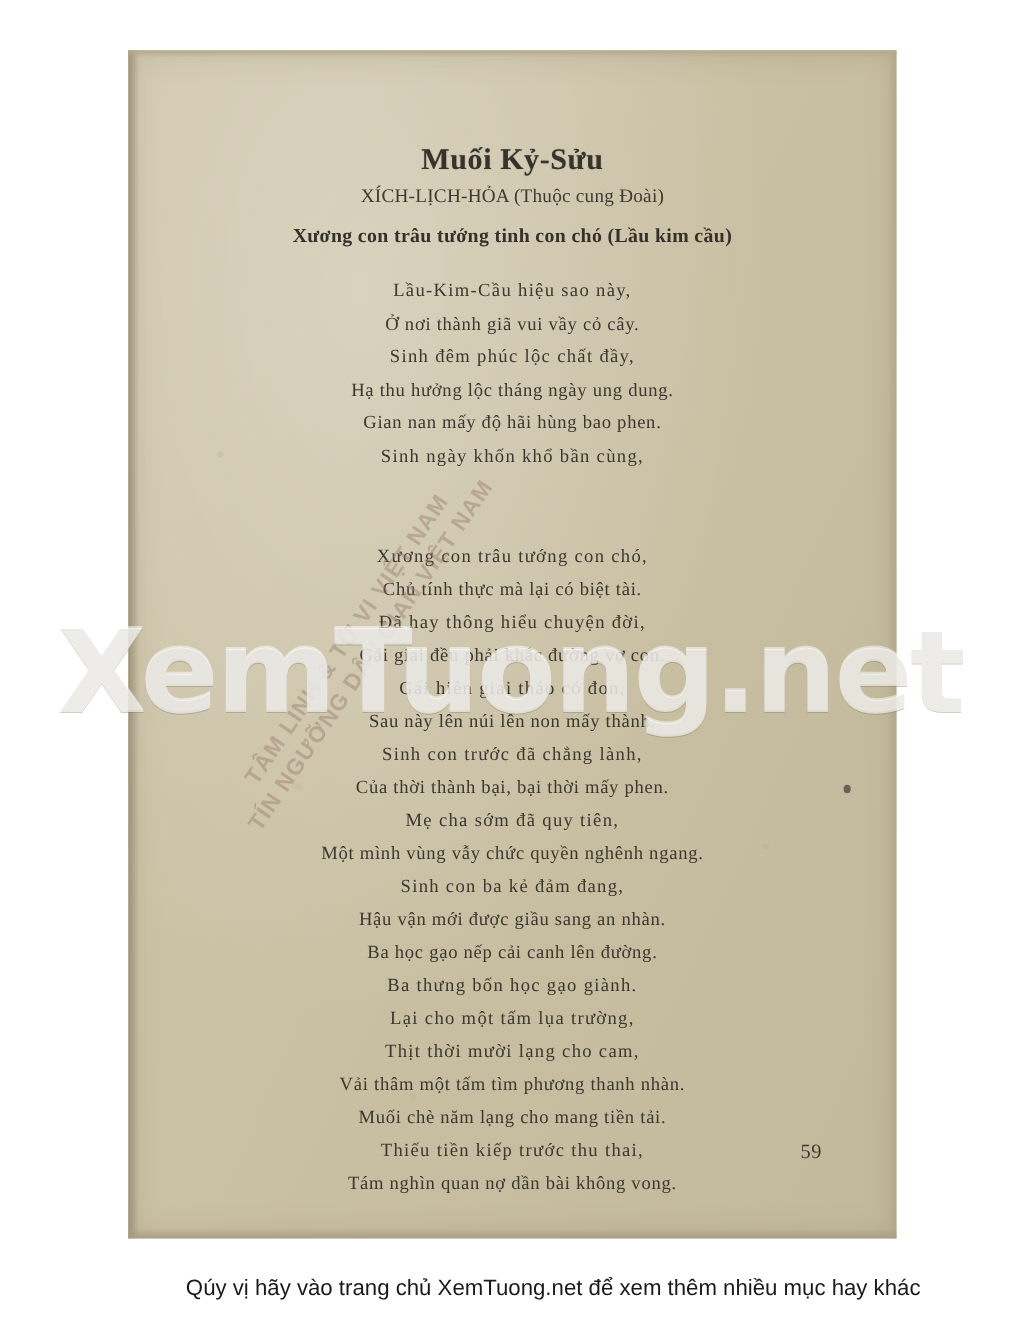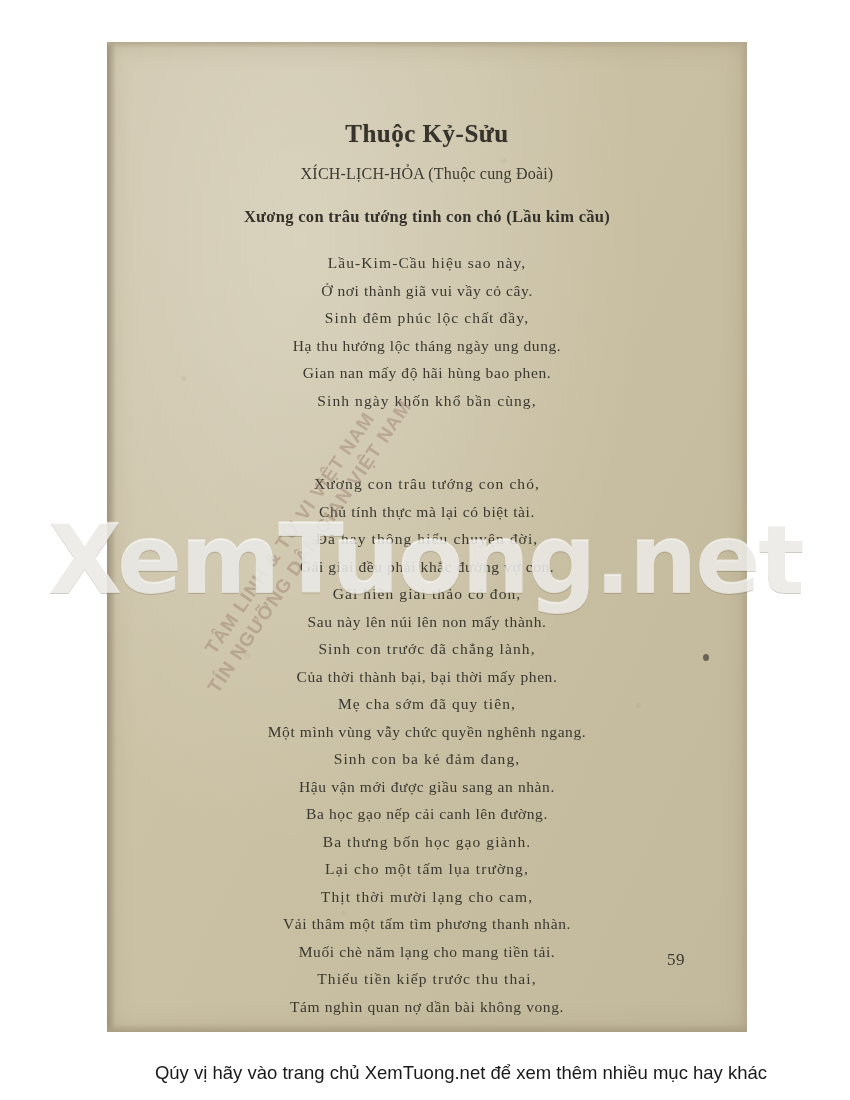--- a/index.html
+++ b/index.html
@@ -89,29 +89,29 @@
     font-size: 25px;
     font-weight: bold;
     letter-spacing: 0.5px;
     margin-top: 78px;
     color: #35332b;
     text-shadow: 0 0 1px rgba(60,56,45,0.35);
   }
   .subtitle {
     text-align: center;
     font-size: 16px;
-    margin-top: 17px;
+    margin-top: 7px;
     letter-spacing: 0.2px;
     color: #3c3a31;
   }
   .tagline {
     text-align: center;
     font-size: 16.5px;
     font-weight: bold;
-    margin-top: 24px;
+    margin-top: 14px;
     letter-spacing: 0.3px;
     color: #33312a;
   }
 
   .stanza {
     margin-top: 22px;
   }
   .stanza.second {
     margin-top: 56px;
   }
@@ -216,21 +216,21 @@
 <div id="scan">
 
   <div id="paper">
     <div class="edge-left"></div>
     <div class="edge-right"></div>
     <div class="edge-top"></div>
     <div class="edge-bottom"></div>
 
     <div id="content">
 
-      <div class="title">Thuộc Kỷ-Sửu</div>
+      <div class="title">Muối Kỷ-Sửu</div>
       <div class="subtitle">XÍCH-LỊCH-HỎA (Thuộc cung Đoài)</div>
       <div class="tagline">Xương con trâu tướng tinh con chó (Lầu kim cầu)</div>
 
       <div class="stanza first">
         <div class="line indent">Lầu-Kim-Cầu hiệu sao này,</div>
         <div class="line">Ở nơi thành giã vui vầy cỏ cây.</div>
         <div class="line indent">Sinh đêm phúc lộc chất đầy,</div>
         <div class="line">Hạ thu hưởng lộc tháng ngày ung dung.</div>
         <div class="line">Gian nan mấy độ hãi hùng bao phen.</div>
         <div class="line indent">Sinh ngày khốn khổ bần cùng,</div>

